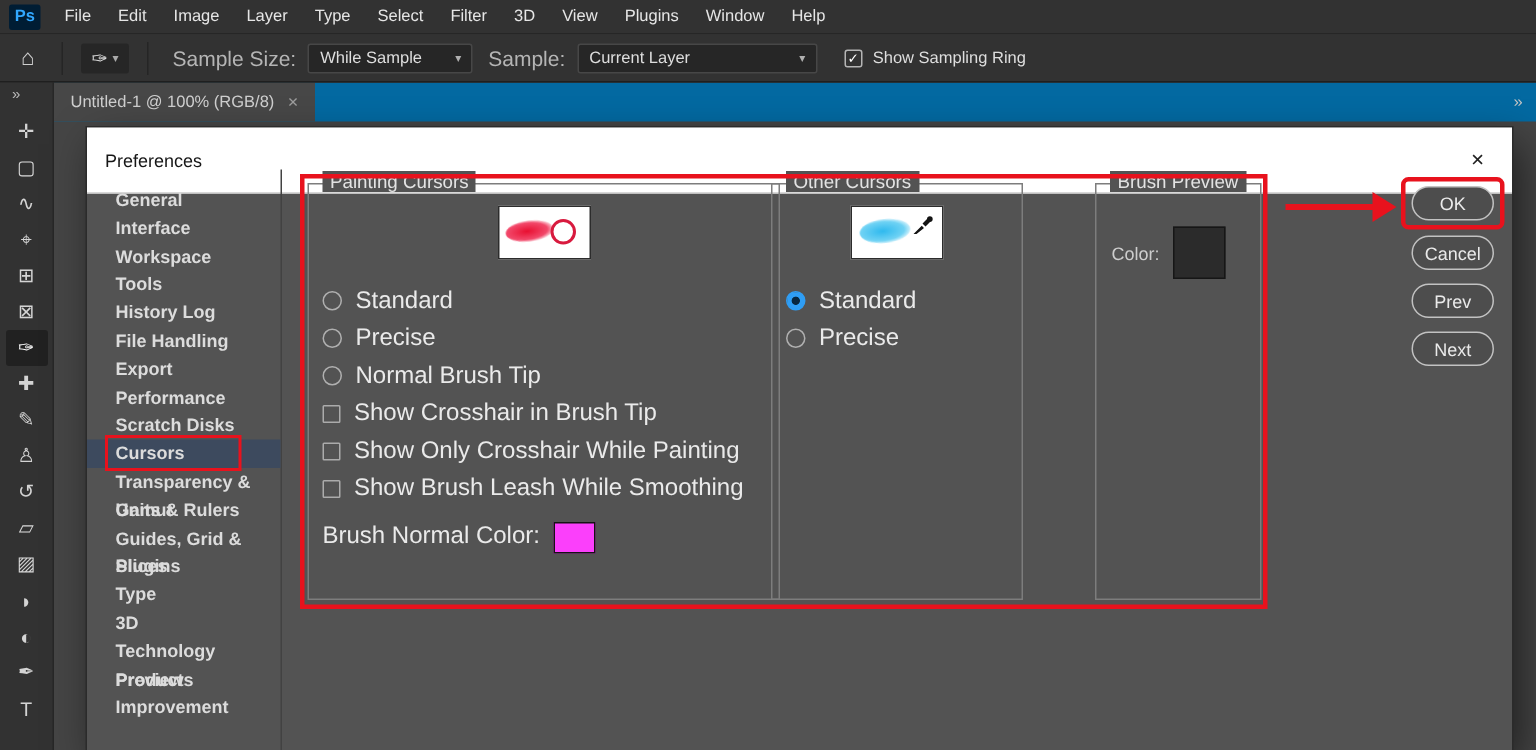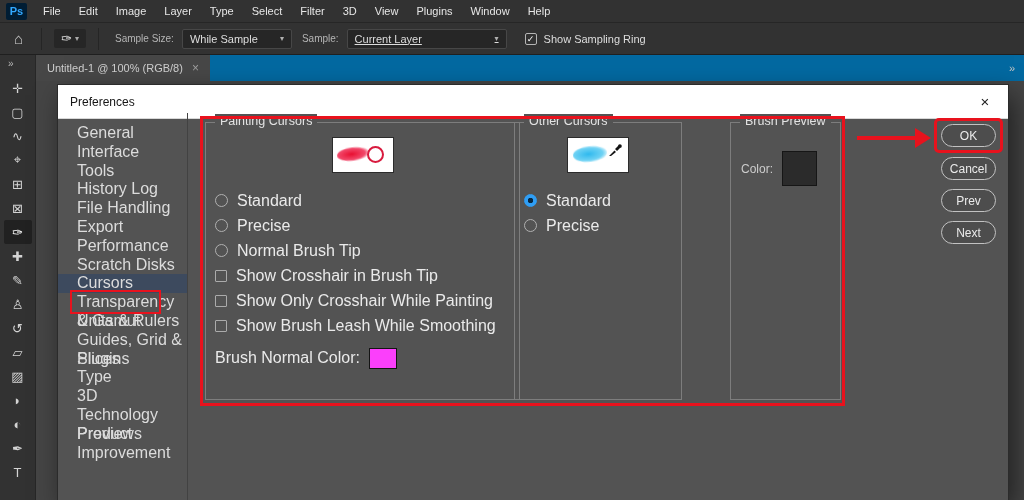--- a/index.html
+++ b/index.html
@@ -10,50 +10,50 @@
   .menubar { position:absolute; top:0; left:0; right:0; height:23px; background:#323232; border-bottom:1px solid #262626; display:flex; align-items:center; z-index:5; }
   .ps-logo { width:21px; height:17px; background:#001d34; color:#31a8ff; font-size:11px; font-weight:bold; display:flex; align-items:center; justify-content:center; margin:0 7px 0 6px; border-radius:2px; }
   .menu-item { color:#e6e6e6; font-size:11px; padding:0 9px; line-height:23px; cursor:default; }
 
   
   .optionsbar { position:absolute; top:23px; left:0; right:0; height:32px; background:#323232; border-bottom:1px solid #1f1f1f; display:flex; align-items:center; z-index:5; }
   .opt-home { color:#cfcfcf; font-size:15px; padding:0 12px 0 14px; }
   .opt-sep { width:1px; height:22px; background:#252525; margin:0 6px; }
   .opt-tool { display:flex; align-items:center; gap:3px; background:#262626; border-radius:2px; padding:2px 7px; margin:0 6px; color:#e0e0e0; font-size:13px; }
   .opt-tool .chev { font-size:8px; color:#aaa; }
-  .opt-label { color:#b5b5b5; font-size:10px; margin:0 8px 0 10px; }
+  .opt-label { color:#b5b5b5; font-size:14px; margin:0 8px 0 10px; }
   .dropdown { height:20px; min-width:110px; background:#262626; border:1px solid #474747; border-radius:2px; display:flex; align-items:center; justify-content:space-between; padding:0 7px; color:#dedede; font-size:11px; gap:10px; }
-  .dropdown.wide { min-width:160px;text-decoration:underline; }
+  .dropdown.wide { min-width:160px; }
   .dropdown .chev { font-size:8px; color:#b0b0b0; }
   .opt-check { display:flex; align-items:center; gap:7px; margin-left:18px; }
   .cbx { width:12px; height:12px; border:1px solid #b5b5b5; border-radius:2px; color:#fff; font-size:9px; line-height:10px; text-align:center; }
   .opt-check .lbl { color:#dedede; font-size:11px; }
 
   
   .tabbar { position:absolute; top:55px; left:36px; right:0; height:26px; background:#0369a1; z-index:4; }
   .doc-tab { position:absolute; left:0; top:0; height:26px; background:#474747; color:#cfcfcf; font-size:11px; display:flex; align-items:center; padding:0 11px; gap:9px; }
   .doc-tab .tclose { color:#9e9e9e; font-size:12px; }
   .panel-collapse { position:absolute; right:3px; top:3px; width:18px; height:20px; color:#c5c5c5; font-size:11px; text-align:center; line-height:20px; }
 
   
   .toolbar { position:absolute; top:55px; left:0; width:36px; bottom:0; background:#323232; border-right:1px solid #272727; display:flex; flex-direction:column; align-items:center; z-index:4; }
   .tb-expand { color:#b8b8b8; font-size:10px; height:18px; line-height:18px; margin-bottom:3px; align-self:flex-start; padding-left:8px; }
   .tool { width:28px; height:24px; color:#d4d4d4; font-size:13px; display:flex; align-items:center; justify-content:center; }
   .tool.active { background:#212121; border-radius:2px; color:#ffffff; }
 
   
   .dialog { position:absolute; left:58px; top:85px; width:950px; height:415px; background:#535353; box-shadow:0 0 0 1px #2b2b2b, 6px 10px 26px rgba(0,0,0,.55); z-index:10; }
-  .dlg-titlebar { height:34px; background:#ffffff; display:flex; align-items:center; padding:0 12px; border-bottom:1px solid #d8d8d8; }
+  .dlg-titlebar { height:44px; background:#ffffff; display:flex; align-items:center; padding:0 12px; border-bottom:1px solid #d8d8d8; }
   .dlg-title { font-size:12px; color:#161616; }
   .dlg-close { margin-left:auto; font-size:15px; color:#222; width:22px; text-align:center; }
   .dlg-body { position:absolute; top:28px; left:0; right:0; bottom:0; }
 
   
   .pref-list { position:absolute; left:0; top:0; width:130px; bottom:0; border-right:1px solid #424242; padding:11px 0 0 0; }
-  .pref-item { height:18.8px; line-height:18.8px; font-size:16px; color:#dcdcdc; padding-left:19px; cursor:default; }
+  .pref-item { height:18.8px; line-height:18.8px; font-size:12px; color:#dcdcdc; padding-left:19px; cursor:default;font-weight:bold; }
   .pref-item.selected { background:#3d4a5e; }
 
   
   .group { position:absolute; top:9px; height:278px; border:1px solid #7d7d7d; }
   .g-painting { left:147px; width:315px; }
   .g-other    { left:456px; width:168px; }
   .g-brush    { left:672px; width:111px; }
   .group-title { position:absolute; top:-9px; left:9px; background:#535353; padding:0 5px; font-size:12.5px; color:#e3e3e3; white-space:nowrap; }
 
   .preview-box { width:62px; height:36px; background:#ffffff; border:1px solid #2c2c2c; margin:14px auto 15px; position:relative; }
@@ -168,20 +168,21 @@
     <div class="dlg-titlebar">
       <span class="dlg-title">Preferences</span>
       <span class="dlg-close">×</span>
     </div>
 
     <div class="dlg-body">
 
       <div class="pref-list">
         <div class="pref-item">General</div>
         <div class="pref-item">Interface</div>
+        <div class="pref-item">Workspace</div>
         <div class="pref-item">Tools</div>
         <div class="pref-item">History Log</div>
         <div class="pref-item">File Handling</div>
         <div class="pref-item">Export</div>
         <div class="pref-item">Performance</div>
         <div class="pref-item">Scratch Disks</div>
         <div class="pref-item selected">Cursors</div>
         <div class="pref-item">Transparency &amp; Gamut</div>
         <div class="pref-item">Units &amp; Rulers</div>
         <div class="pref-item">Guides, Grid &amp; Slices</div>

